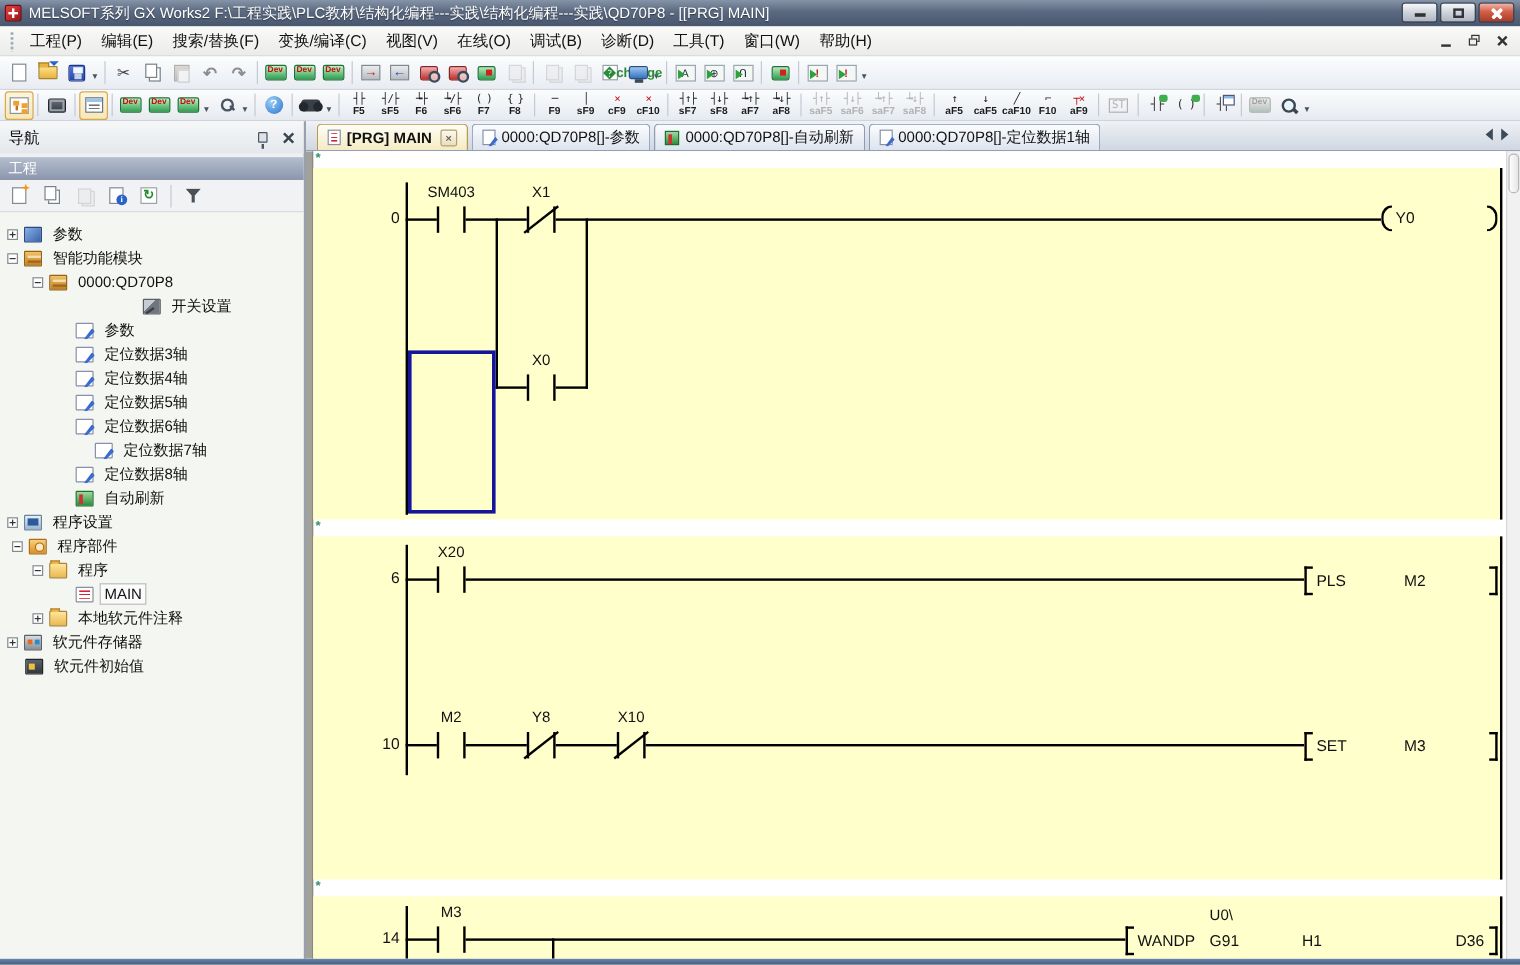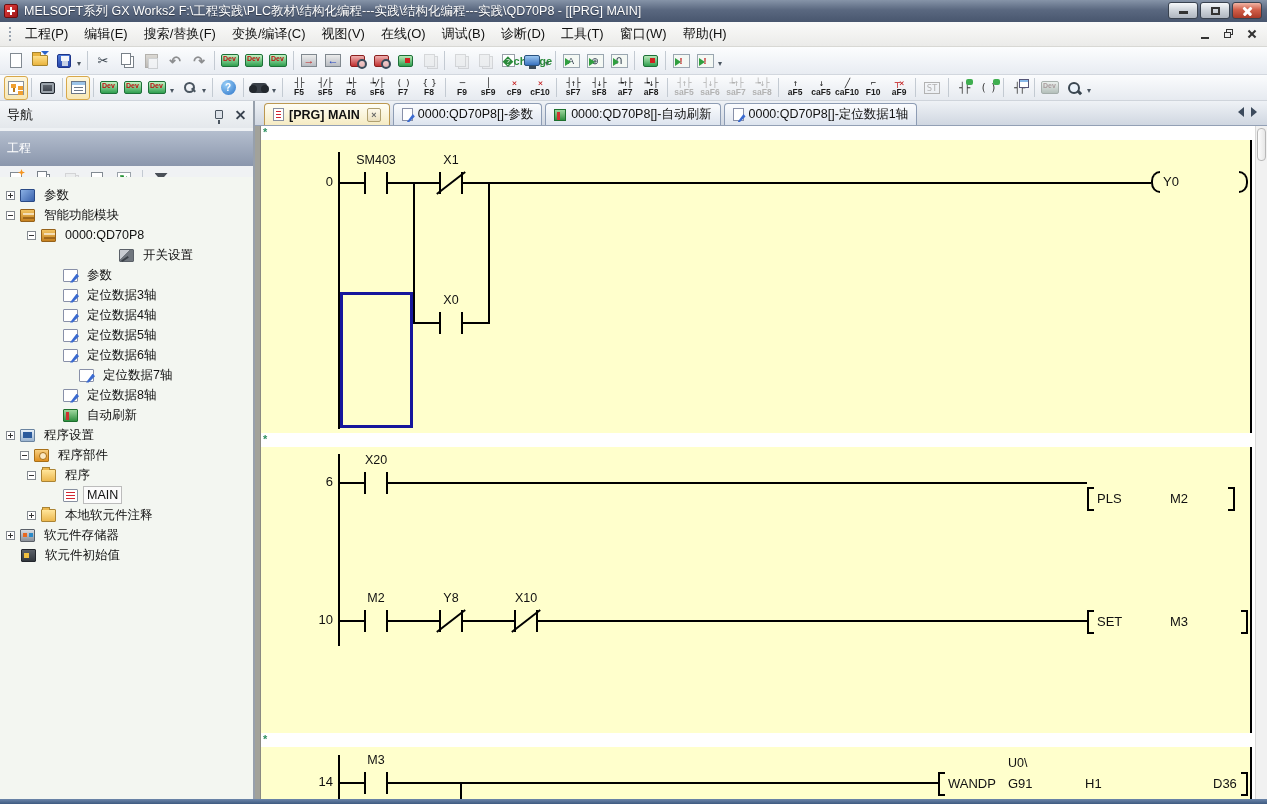--- a/index.html
+++ b/index.html
@@ -112,21 +112,21 @@
 
 .sidebar{position:absolute;left:0;top:101px;width:255px;height:698px;background:#eef1f4;border-right:2px solid #97a0ac}
 .nav-header{height:27px;display:flex;align-items:center;padding:0 7px;background:linear-gradient(#f5f7f9,#e4e8ec)}
 .nav-title{font-size:13px}
 .nav-tools{margin-left:auto;display:flex;gap:12px;align-items:center}
 .pin-ic{width:8px;height:9px;border:1.5px solid #4a5560;background:#dde2e8;position:relative;border-radius:1px}
 .pin-ic::after{content:"";position:absolute;left:2px;top:9px;width:1.5px;height:4px;background:#4a5560}
 .x-ic{width:11px;height:11px;position:relative}
 .x-ic::before,.x-ic::after{content:"";position:absolute;left:0;top:4.5px;width:11px;height:2px;background:#3a4450}
 .x-ic::before{transform:rotate(45deg)}.x-ic::after{transform:rotate(-45deg)}
-.proj-bar{height:35px;margin-top:3px;background:linear-gradient(#b4bece,#8a96ac);color:#fff;font-size:12px;display:flex;align-items:center;padding:0 7px}
+.proj-bar{height:19px;margin-top:3px;background:linear-gradient(#b4bece,#8a96ac);color:#fff;font-size:12px;display:flex;align-items:center;padding:0 7px}
 .side-toolbar{height:27px;background:#f0f2f4;border-bottom:1px solid #d4d8dd;display:flex;align-items:center;padding-left:4px;gap:3px}
 .ic-newdata{width:12px;height:14px;background:#fff;border:1px solid #828a92;position:relative}
 .ic-newdata::after{content:"";position:absolute;right:-4px;top:-4px;width:7px;height:7px;background:#f59520;clip-path:polygon(50% 0,63% 37%,100% 50%,63% 63%,50% 100%,37% 63%,0 50%,37% 37%)}
 .ic-info{width:12px;height:14px;background:#fff;border:1px solid #828a92;position:relative}
 .ic-info::after{content:"";position:absolute;right:-4px;bottom:-2px;width:9px;height:9px;border-radius:50%;background:#2a62c8;color:#fff;font-size:7px;line-height:9px;text-align:center;content:"i";font-weight:bold;font-family:"Liberation Serif",serif}
 .ic-grefr{width:14px;height:14px;background:#fff;border:1px solid #9aa2aa;color:#1f8f2f;font-size:11px;line-height:13px;text-align:center;font-weight:bold}
 .ic-filter{width:13px;height:12px;background:#4a5058;clip-path:polygon(0 0,100% 0,60% 50%,60% 100%,40% 100%,40% 50%);position:relative}
 .tree{position:absolute;left:0;top:76px;width:100%;bottom:0;background:#f3f6f1;padding-top:8px;overflow:hidden}
 .trow{height:20px;display:flex;align-items:center;white-space:nowrap;font-size:12.5px}
 .texp{width:9px;height:9px;border:1px solid #848a90;background:#fff;position:relative;margin-right:5px;flex:none}
@@ -602,21 +602,21 @@
         <div class="trow" style="padding-left: 48px;">
           <span class="tspace"></span>
           <span class="tic tic-refresh"></span>
           <span class="tlabel">自动刷新</span>
         </div>
         <div class="trow" style="padding-left: 6px;">
           <span class="texp plus"></span>
           <span class="tic tic-progset"></span>
           <span class="tlabel">程序设置</span>
         </div>
-        <div class="trow" style="padding-left: 20px; font-family: Liberation Serif, serif;">
+        <div class="trow" style="padding-left: 10px; font-family: Liberation Serif, serif;">
           <span class="texp minus"></span>
           <span class="tic tic-parts"></span>
           <span class="tlabel">程序部件</span>
         </div>
         <div class="trow" style="padding-left: 27px;">
           <span class="texp minus"></span>
           <span class="tic tic-folder"></span>
           <span class="tlabel">程序</span>
         </div>
         <div class="trow sel" style="padding-left: 48px;">
@@ -692,21 +692,21 @@
 
     <div class="cursor" style="left:85px;top:166px;width:73px;height:136px"></div>
 
     <div class="step" style="left:8px;top:348px">6</div>
     <div class="hline" style="left:83px;top:356px;width:749px"></div>
     <div class="dlabel" style="left:89px;top:327px">X20</div>
     <div class="contact" style="left:109px;top:345px">
         <span class="b1"></span>
         <span class="b2"></span>
       </div>
-    <div class="instr" style="left:832px;top:360px;width:148px">
+    <div class="instr" style="left:832px;top:345px;width:161px">
       <span class="lbr"></span>
       <span class="itxt" style="left:10px">PLS</span>
       <span class="itxt" style="left:83px">M2</span>
       <span class="rbr"></span>
     </div>
 
     <div class="step" style="left:8px;top:486px">10</div>
     <div class="hline" style="left:83px;top:494px;width:749px"></div>
     <div class="dlabel" style="left:89px;top:465px">M2</div>
     <div class="contact" style="left:109px;top:483px">

